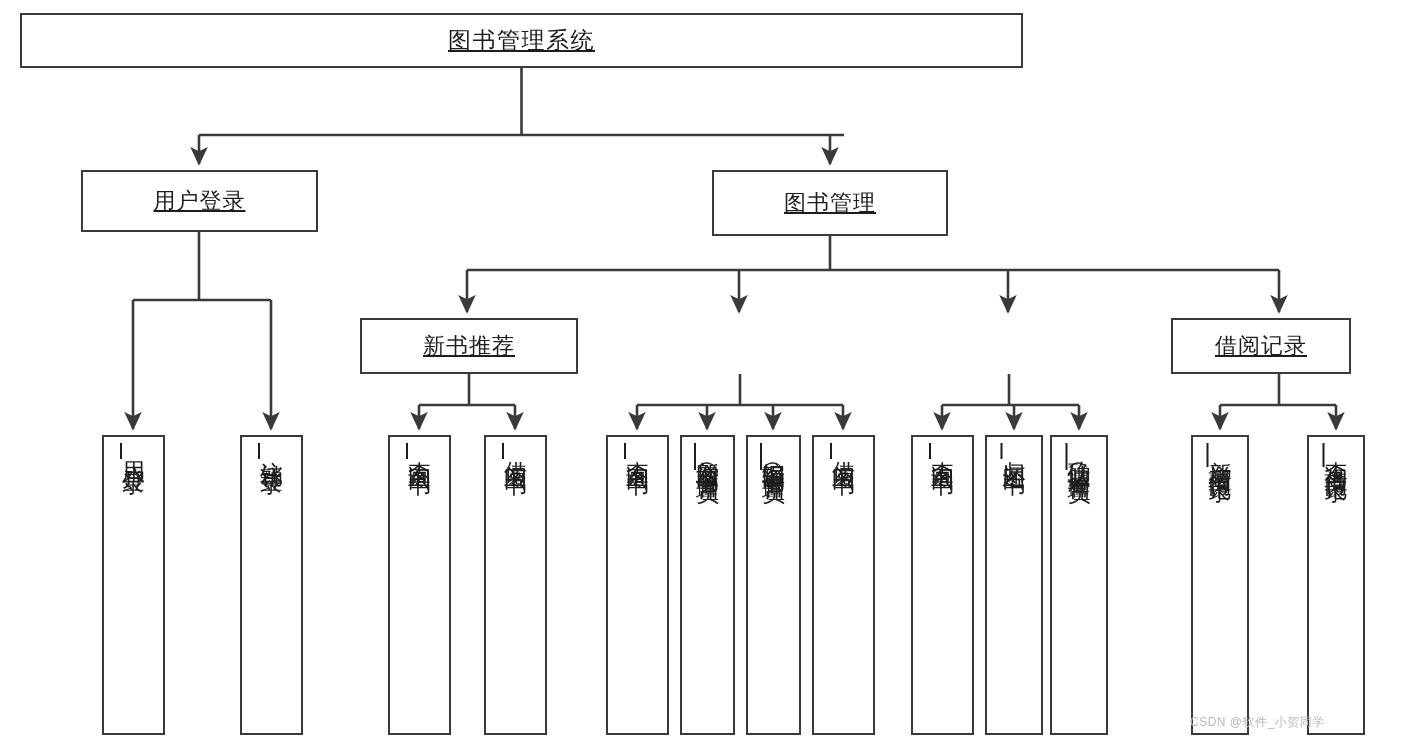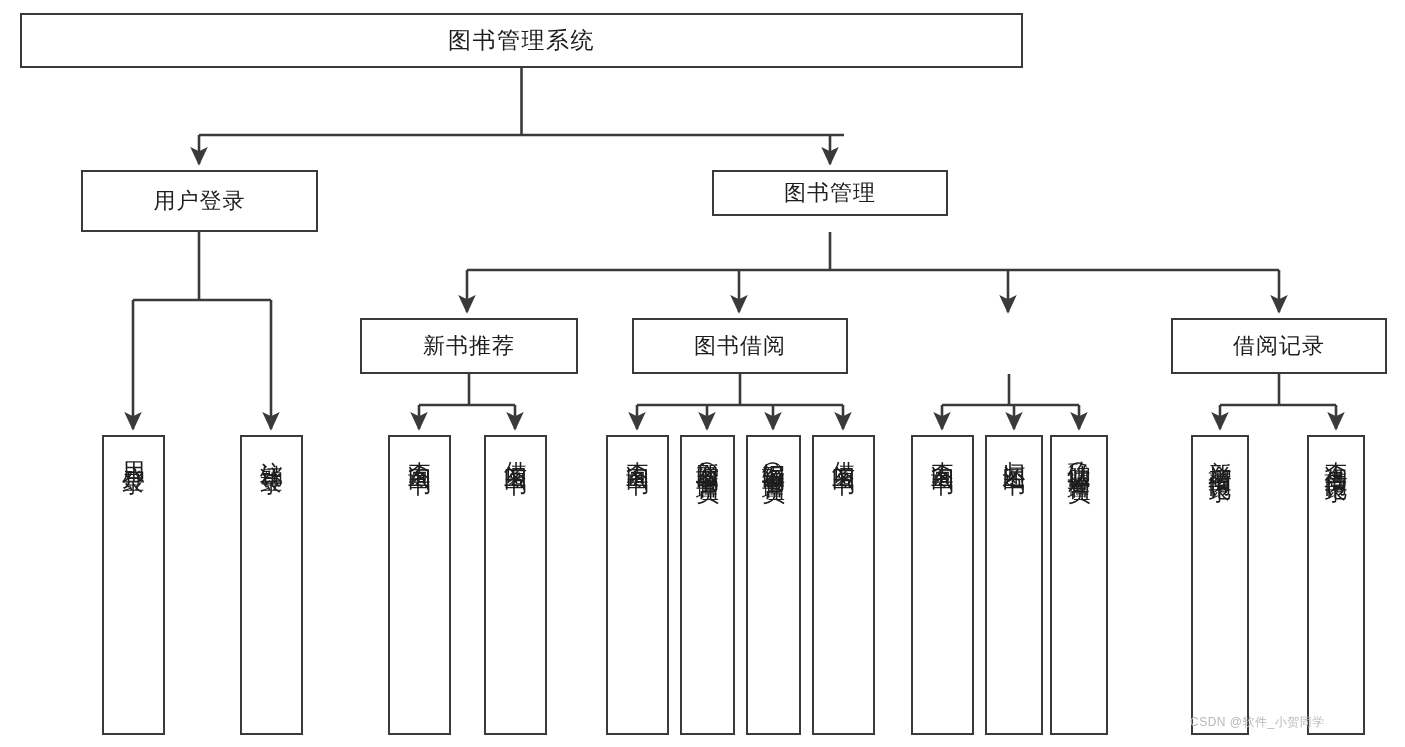--- a/index.html
+++ b/index.html
@@ -35,20 +35,21 @@
     display: flex;
     align-items: center;
     justify-content: center;
     z-index: 2;
   }
   .node .label {
     color: #1d1d1d;
     line-height: 1.18;
     text-align: right;
     white-space: pre;
+    text-decoration: underline;
   }
   
   .node.horiz .label {
     font-size: 22px;
     letter-spacing: 1px;
   }
   .node.root .label {
     font-size: 23px;
     letter-spacing: 1.5px;
   }
@@ -131,31 +132,28 @@
     </g>
   </svg>
 
   <div class="node horiz root" style="left: 20px; top: 13px; width: 1003px; height: 55px;">
     <span class="label">图书管理系统</span>
   </div>
 
   <div class="node horiz" style="left: 81px; top: 170px; width: 237px; height: 62px;">
     <span class="label">用户登录</span>
   </div>
-  <div class="node horiz" style="left: 712px; top: 170px; width: 236px; height: 46px;">
+  <div class="node horiz" style="left: 712px; top: 170px; width: 236px; height: 66px;">
     <span class="label">图书管理</span>
   </div>
 
   <div class="node horiz" style="left: 360px; top: 318px; width: 218px; height: 56px;">
     <span class="label">新书推荐</span>
   </div>
-  <div class="node horiz" style="left: 632px; top: 318px; width: 216px; height: 56px;">
-    <span class="label">图书借阅</span>
-  </div>
-  <div class="node horiz" style="left: 1171px; top: 318px; width: 216px; height: 56px;">
+  <div class="node horiz" style="left: 1171px; top: 318px; width: 180px; height: 56px;">
     <span class="label">借阅记录</span>
   </div>
 
   <div class="node vert" style="left: 102px; top: 435px; width: 63px; height: 300px;">
     <span class="label">用户登录</span>
   </div>
   <div class="node vert" style="left: 240px; top: 435px; width: 63px; height: 300px;">
     <span class="label">注销登录</span>
   </div>
   <div class="node vert" style="left: 388px; top: 435px; width: 63px; height: 300px;">

